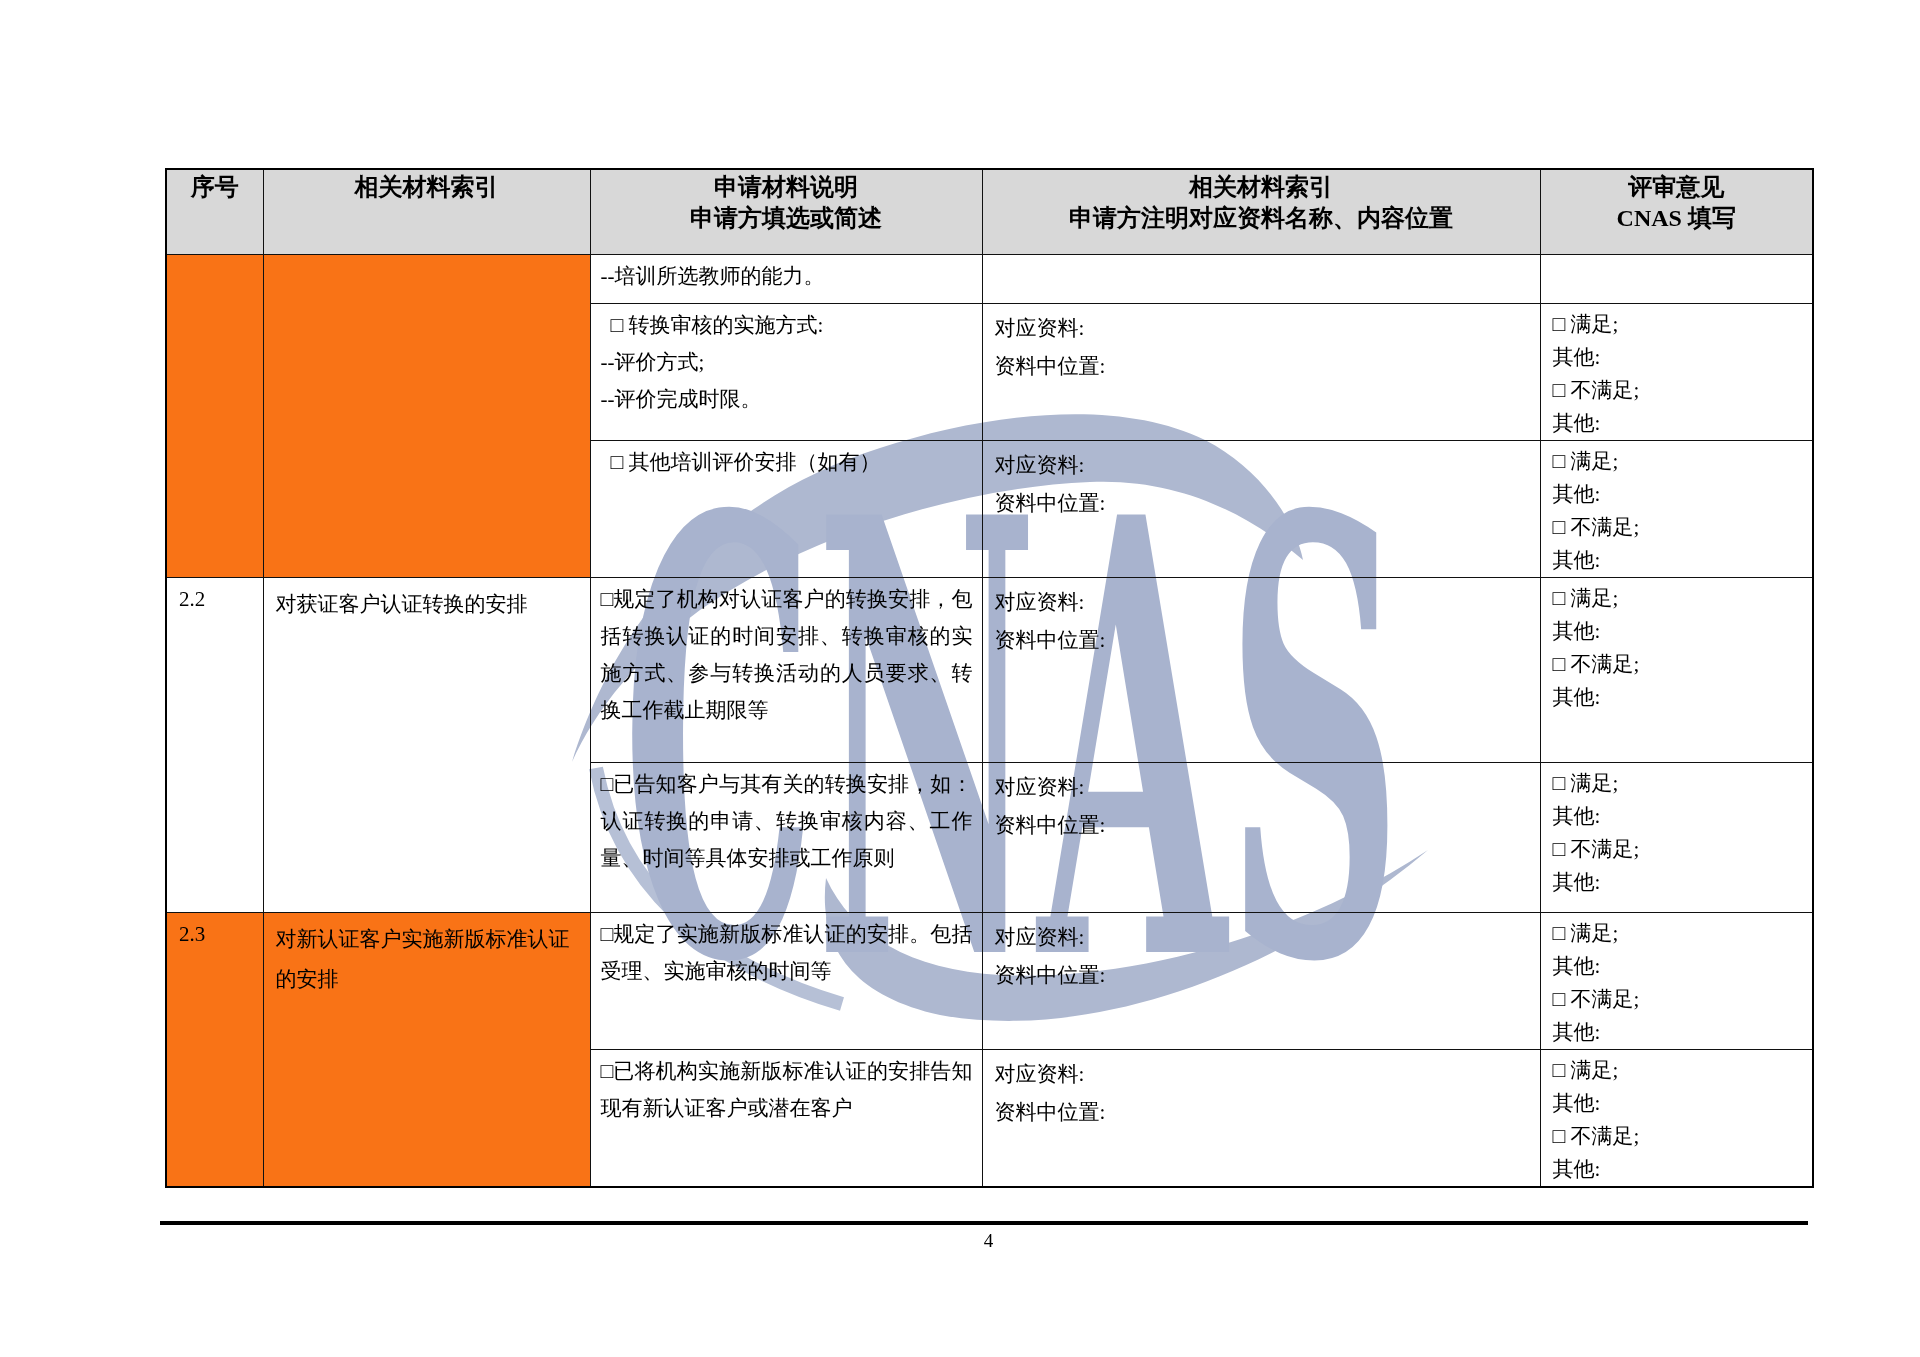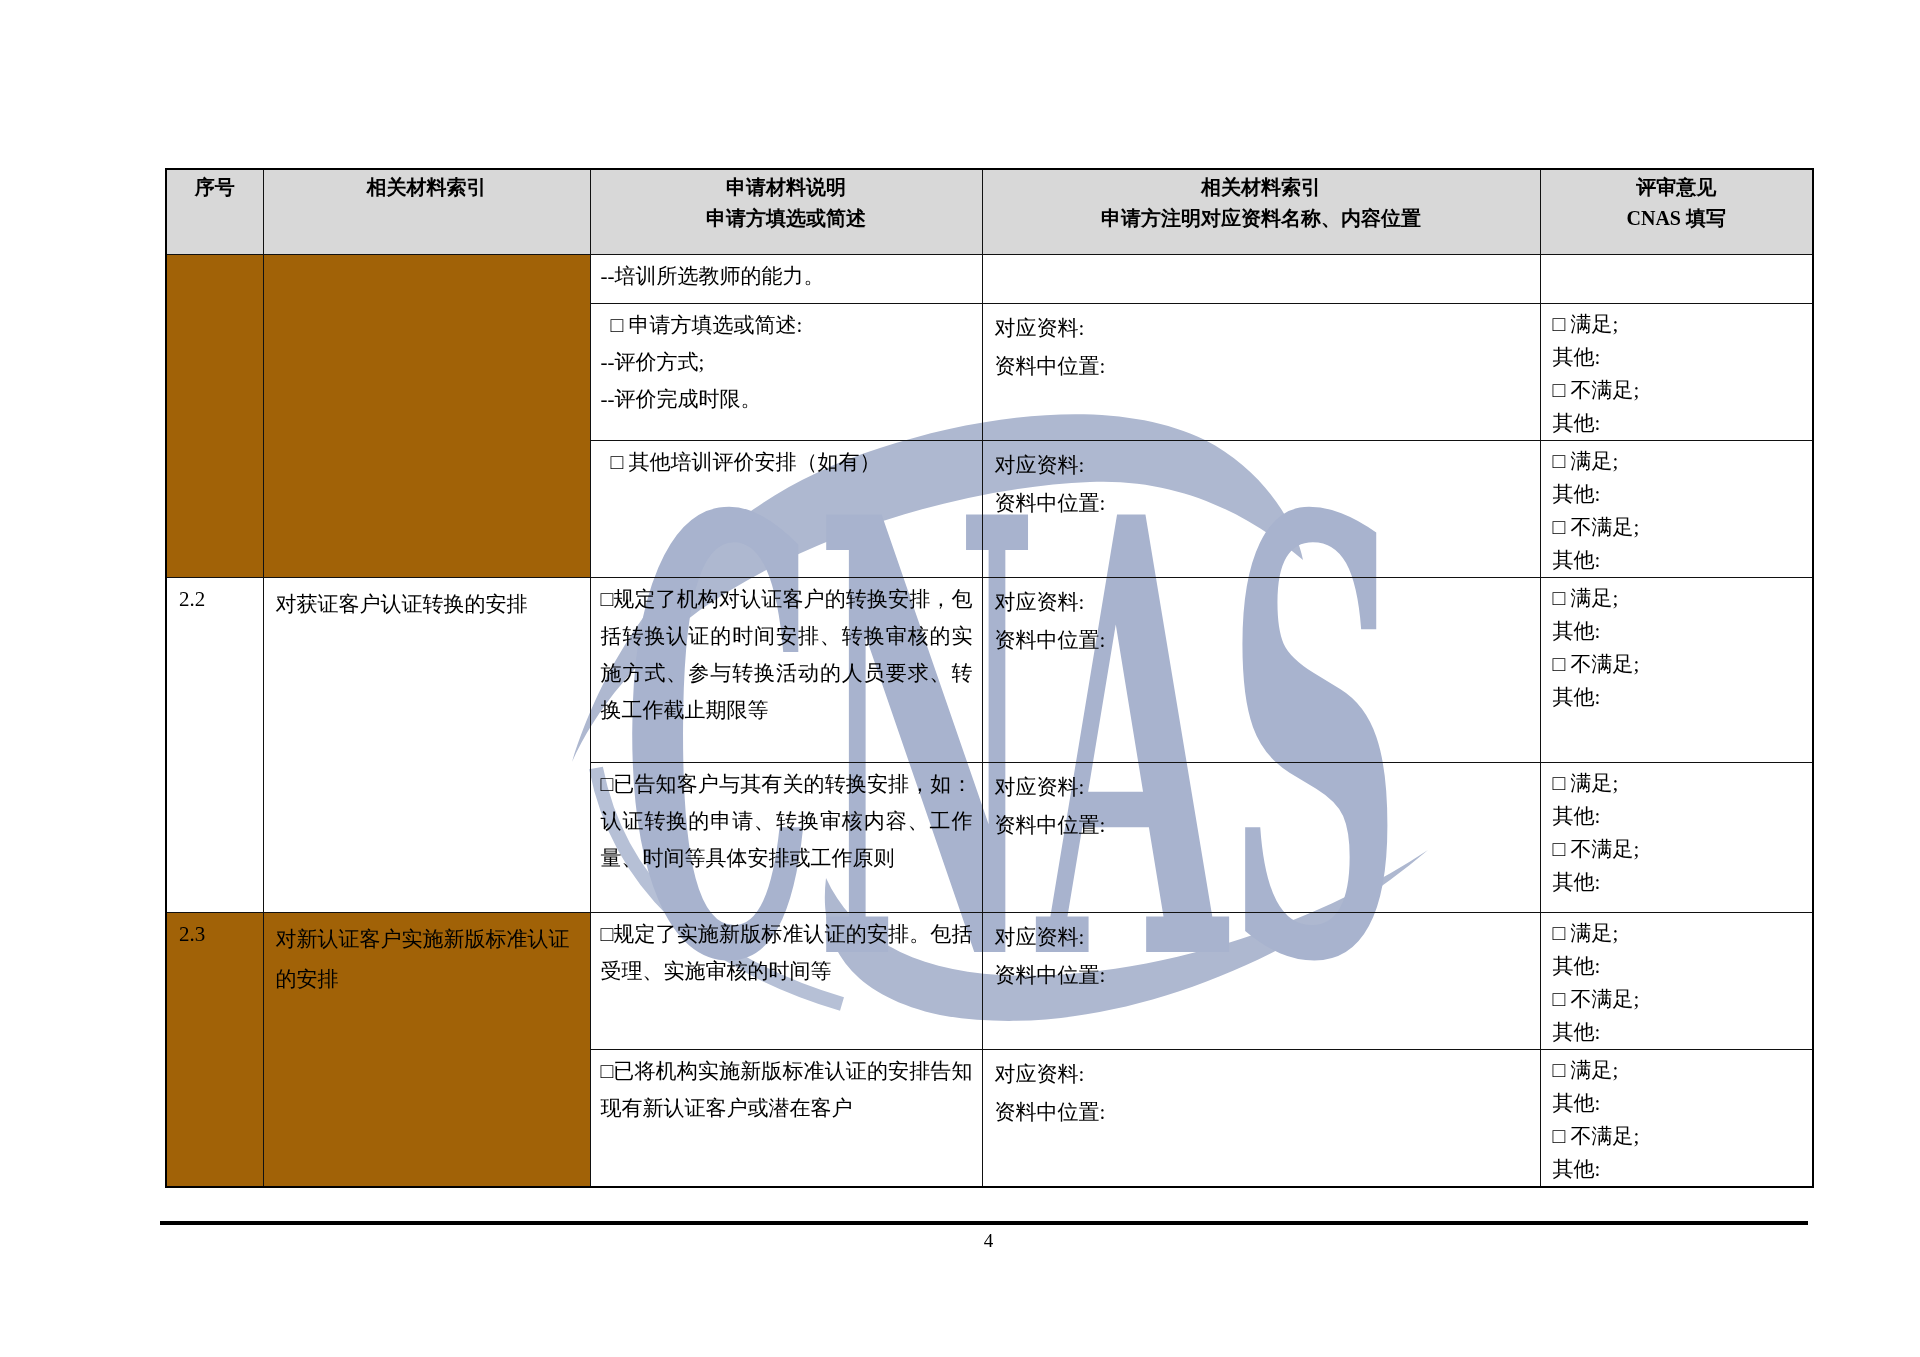--- a/index.html
+++ b/index.html
@@ -18,23 +18,23 @@
   }
   
   table.main{
     position:absolute;left:165px;top:168px;width:1647px;z-index:1;
     border-collapse:collapse;table-layout:fixed;font-size:21px;background:transparent;
   }
   table.main th,table.main td{border:1px solid #111;vertical-align:top;overflow:hidden;word-break:break-all;}
   table.main{border:2px solid #000;}
   thead th{
     background:#d8d8d8;vertical-align:middle;text-align:center;
-    font-size:20px;font-weight:bold;line-height:31px;height:80px;padding:2px 4px;
-  }
-  .bg-g{background:#a16207;}
+    font-size:24px;font-weight:bold;line-height:31px;height:80px;padding:2px 4px;
+  }
+  .bg-g{background:#f97316;}
   .c1{padding:6px 2px 0 12px;line-height:30px;}
   .c2{padding:6px 8px 0 12px;line-height:40px;}
   .c3{padding:3px 9px 8px 10px;line-height:37px;text-align:justify;}
   .c3 .hang{text-indent:10px;}
   .c4{padding:5px 8px 0 12px;line-height:38px;}
   .c5{padding:4px 8px 0 12px;line-height:33px;}
   .line{white-space:pre-wrap;}
   
   .footer-rule{position:absolute;left:160px;top:1221px;width:1648px;height:4px;background:#000;z-index:2;}
   .page-number{position:absolute;left:165px;top:1230px;width:1647px;text-align:center;font-size:19px;z-index:2;}
@@ -105,21 +105,21 @@
         <td class="c2 bg-g" rowspan="3"></td>
         <td class="c3">
             <div class="line">--培训所选教师的能力。</div>
           </td>
         <td class="c4"></td>
         <td class="c5"></td>
       </tr>
 
       <tr style="height:132px">
         <td class="c3">
-          <div class="line hang">□ 申请方填选或简述:</div>
+          <div class="line hang">□ 转换审核的实施方式:</div>
           <div class="line">--评价方式;</div>
           <div class="line">--评价完成时限。</div>
         </td>
         <td class="c4">
           <div class="line">对应资料:</div>
           <div class="line">资料中位置:</div>
         </td>
         <td class="c5">
           <div class="line">□ 满足;</div>
           <div class="line">其他:</div>

